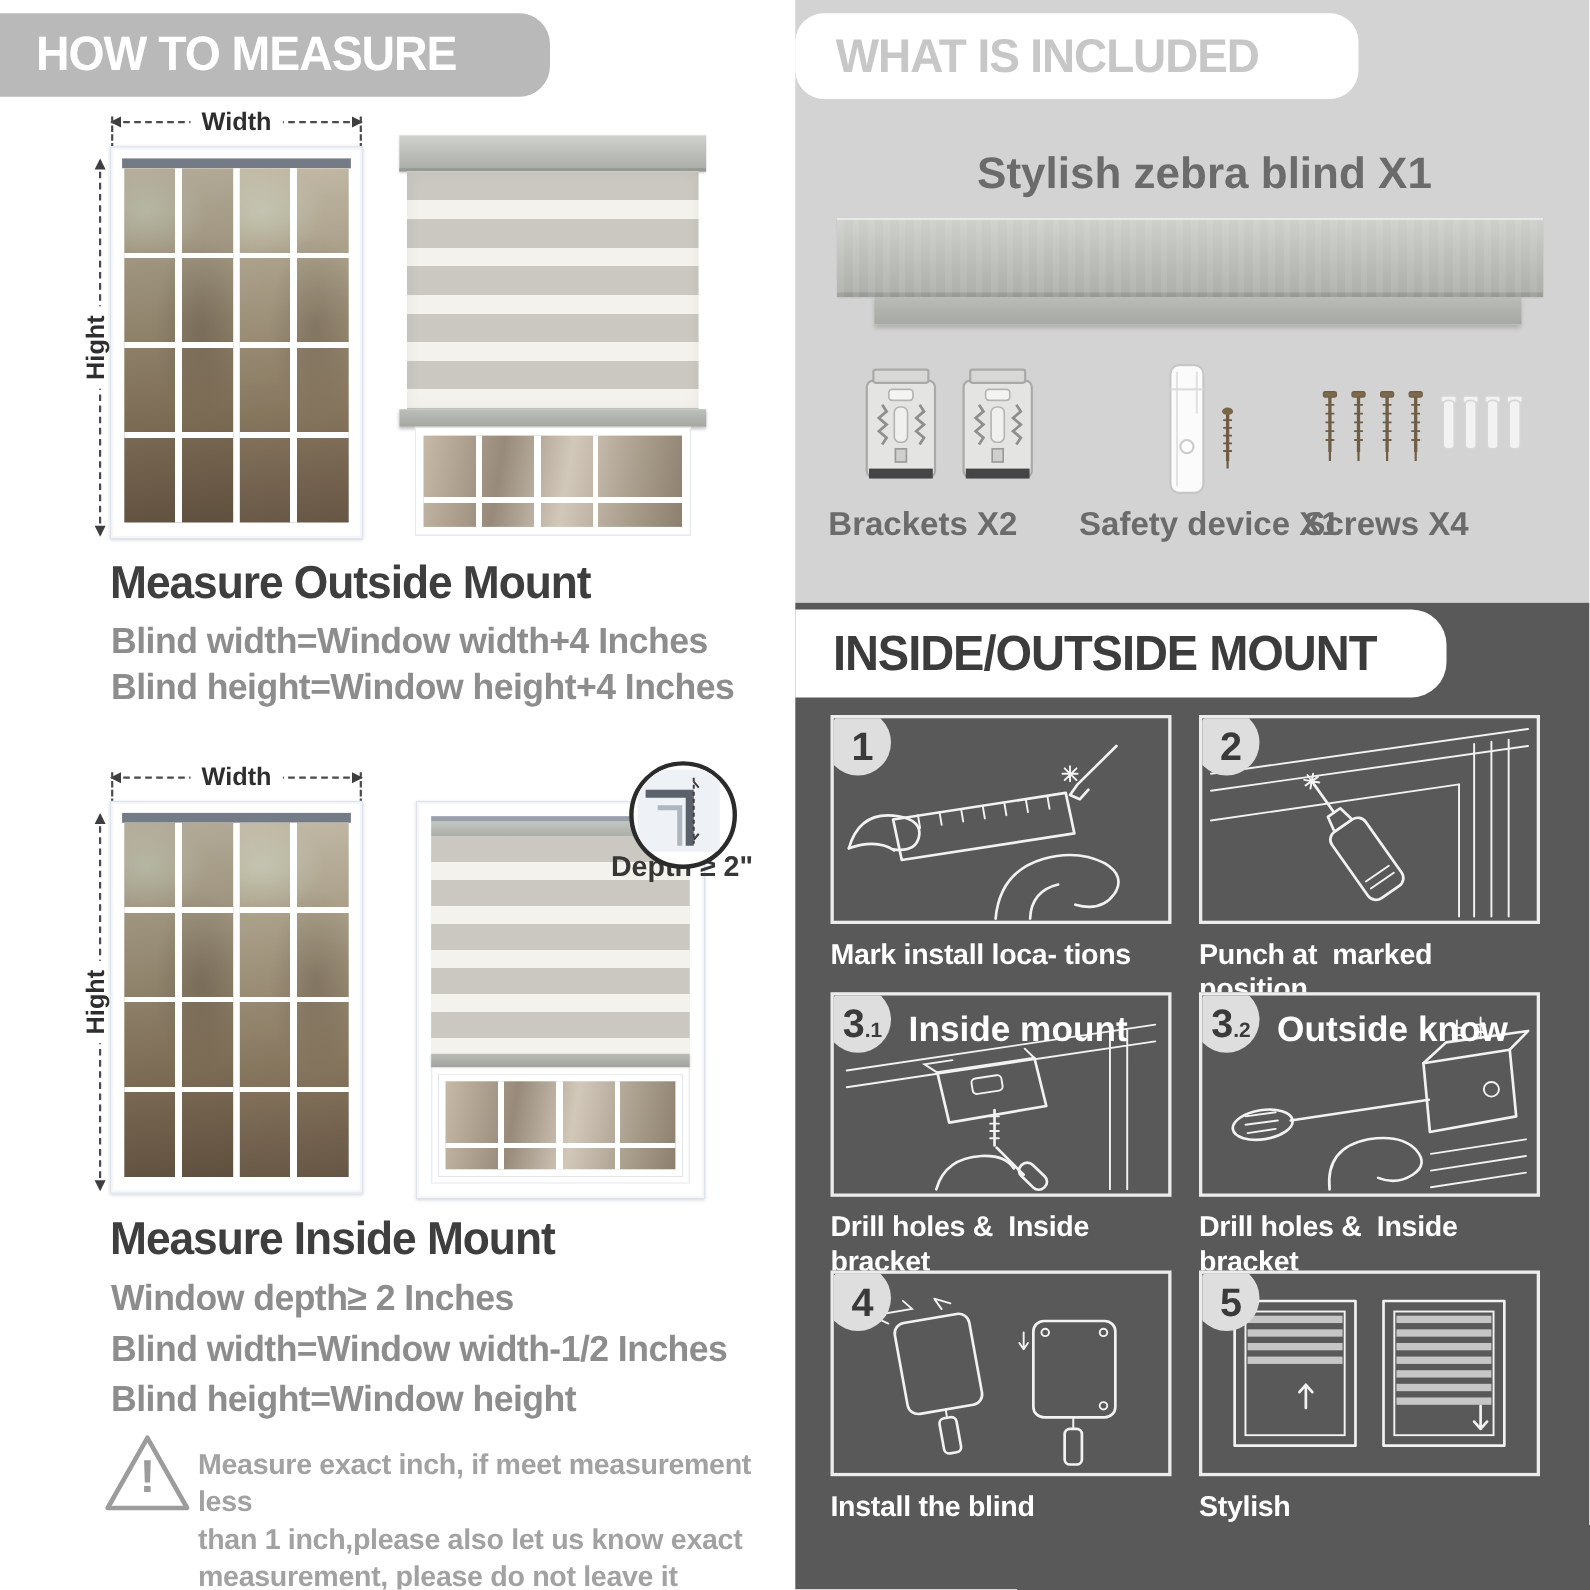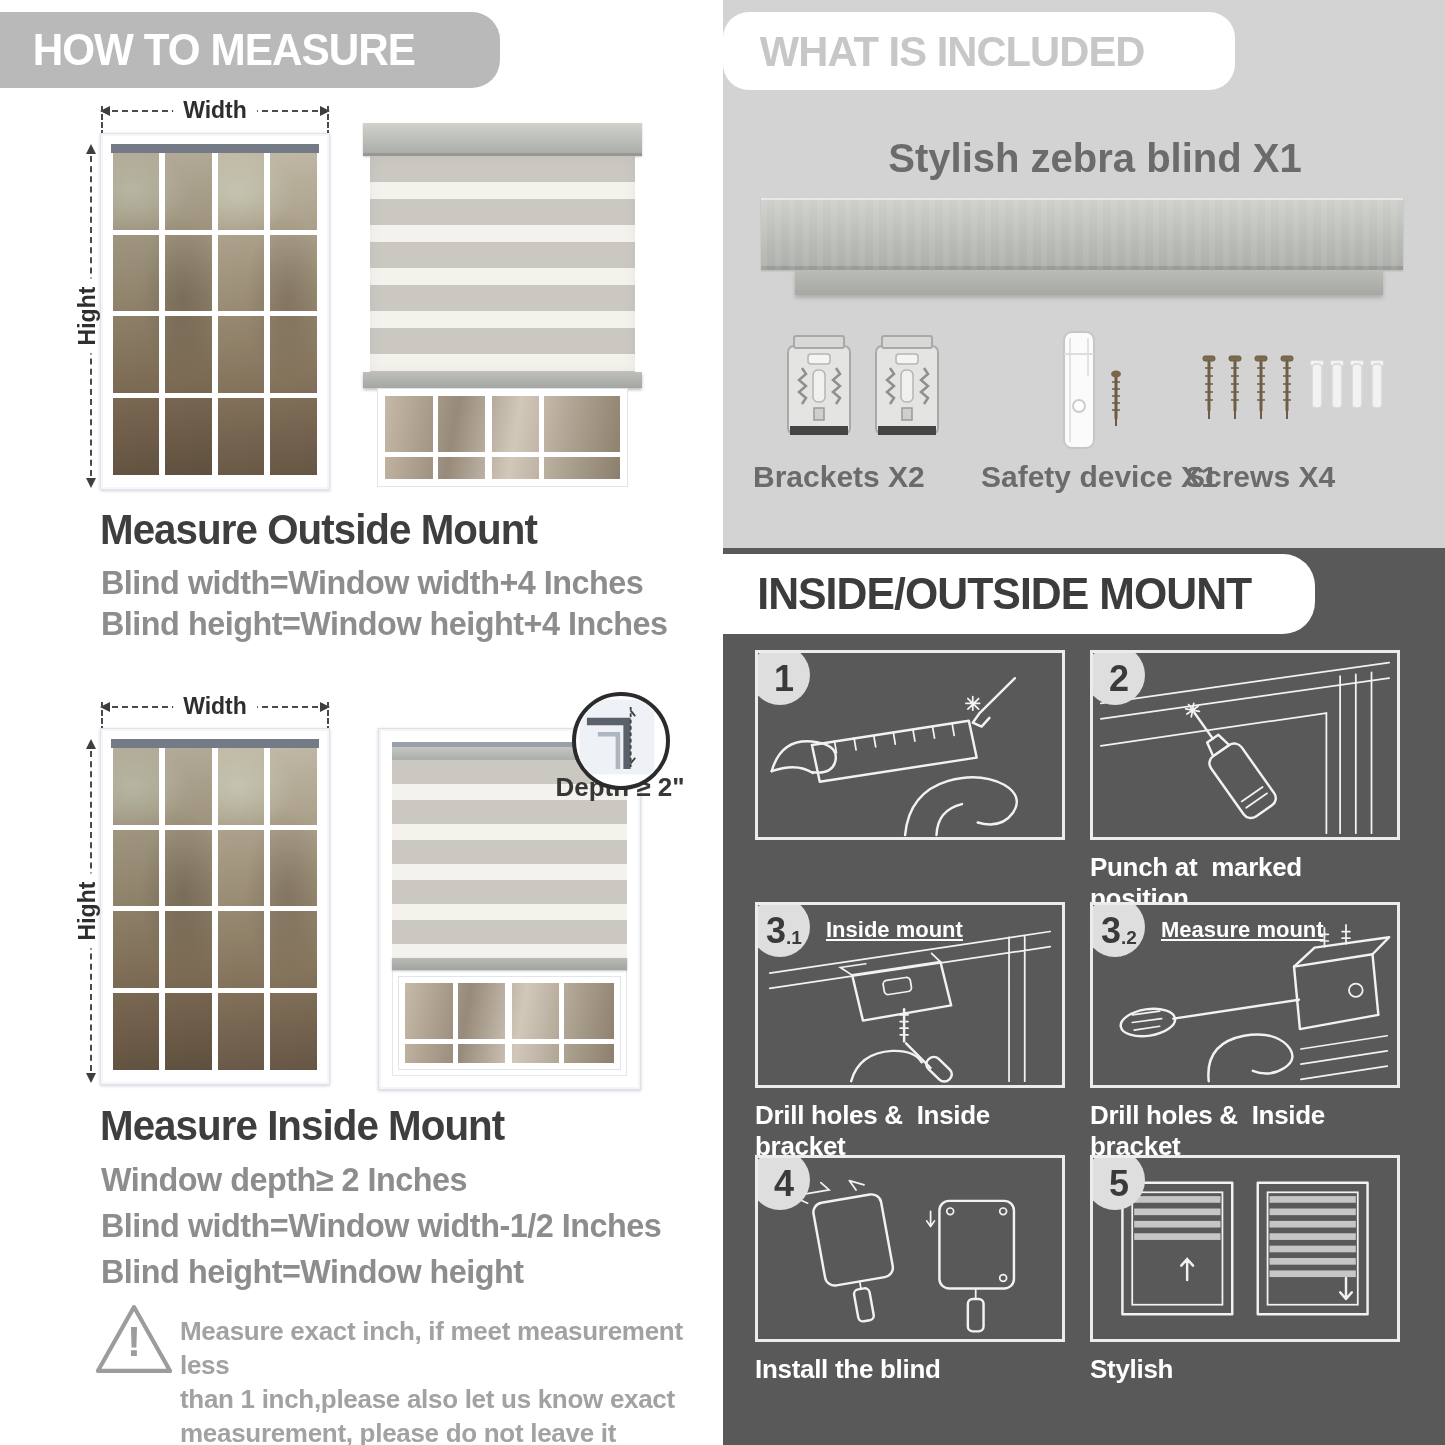--- a/index.html
+++ b/index.html
@@ -118,21 +118,21 @@
 
   .step{position:absolute;width:310px;}
   .step .panel{position:relative;width:310px;border:3px solid #ececec;box-sizing:border-box;
      background:#595959;overflow:hidden;}
   .step .panel svg.art{position:absolute;inset:0;width:100%;height:100%;}
   .badge{position:absolute;top:-8px;left:-8px;width:60px;height:60px;border-radius:50%;
      background:#dedede;color:#3a3a3a;font-weight:bold;display:flex;align-items:center;
      justify-content:center;box-sizing:border-box;padding-top:8px;padding-left:8px;}
   .badge .badge-main{font-size:36px;line-height:1;}
   .badge .badge-sub{font-size:19px;line-height:1;align-self:flex-end;margin-bottom:10px;}
-  .panel-title{position:absolute;left:68px;top:12px;color:#fff;font-size:22px;font-weight:bold;text-decoration:underline;}
+  .panel-title{position:absolute;left:68px;top:12px;color:#fff;font-size:32px;font-weight:bold;}
   .caption{margin-top:12px;color:#fff;font-size:26px;font-weight:bold;white-space:pre-wrap;
      letter-spacing:-.3px;}
 
   .ln{stroke:#f2f2f2;stroke-width:2.5;fill:none;stroke-linecap:round;stroke-linejoin:round;}
   .lnt{stroke:#f2f2f2;stroke-width:1.8;fill:none;stroke-linecap:round;}
 </style>
 </head>
 <body>
 
 <div class="left-half">
@@ -352,20 +352,21 @@
           <path class="ln" d="M14,122 q10,-36 46,-30 q22,4 19,19 q-3,15 -24,12"></path>
           <path class="ln" d="M14,122 q26,-9 42,2"></path>
           <path class="ln" d="M150,188 q4,-44 44,-56 q32,-9 57,4 q20,12 9,29 q-12,17 -36,10"></path>
           <path class="ln" d="M182,188 q1,-26 26,-32"></path>
         </svg>
         <div class="badge">
           <span class="badge-main">1</span>
             <span class="badge-sub"></span>
         </div>
       </div>
+      <div class="caption">Mark install loca- tions</div>
     </div>
 
     <div class="step" style="left:367px;top:102px;">
       <div class="panel" style="height:190px;">
         <svg class="art" viewBox="0 0 310 190" preserveAspectRatio="none">
           <path class="lnt" d="M8,52 L302,10 M8,68 L302,26 M8,96 L238,62"></path>
           <path class="lnt" d="M252,24 V186 M268,22 V186 M284,20 V186 M238,62 V186"></path>
           <g transform="rotate(-35 150 130)">
             <rect class="ln" x="132" y="95" width="38" height="76" rx="9"></rect>
             <path class="lnt" d="M138,150 h26 M138,158 h26"></path>
@@ -414,21 +415,21 @@
           <path class="ln" d="M82,120 L210,100"></path>
           <ellipse class="ln" cx="56" cy="124" rx="28" ry="14" transform="rotate(-9 56 124)"></ellipse>
           <path class="lnt" d="M40,116 l28,-4 M40,124 l30,-4 M42,132 l26,-4"></path>
           <path class="ln" d="M118,186 q-4,-40 36,-48 q30,-5 44,10 q12,14 -3,24 q-15,10 -32,3"></path>
           <path class="lnt" d="M212,152 L300,138 M212,168 L300,154 M212,184 L300,170"></path>
         </svg>
         <div class="badge">
           <span class="badge-main">3</span>
             <span class="badge-sub">.2</span>
         </div>
-        <div class="panel-title">Measure mount</div>
+        <div class="panel-title">Outside know</div>
       </div>
       <div class="caption">Drill holes &amp;  Inside bracket</div>
     </div>
 
     <div class="step" style="left:32px;top:607px;">
       <div class="panel" style="height:187px;">
         <svg class="art" viewBox="0 0 310 190" preserveAspectRatio="none">
           <g transform="rotate(-10 97 86)">
             <rect class="ln" x="62" y="42" width="70" height="88" rx="10"></rect>
             <path class="lnt" d="M58,40 l-14,-10 h38 l-7,-9"></path>

